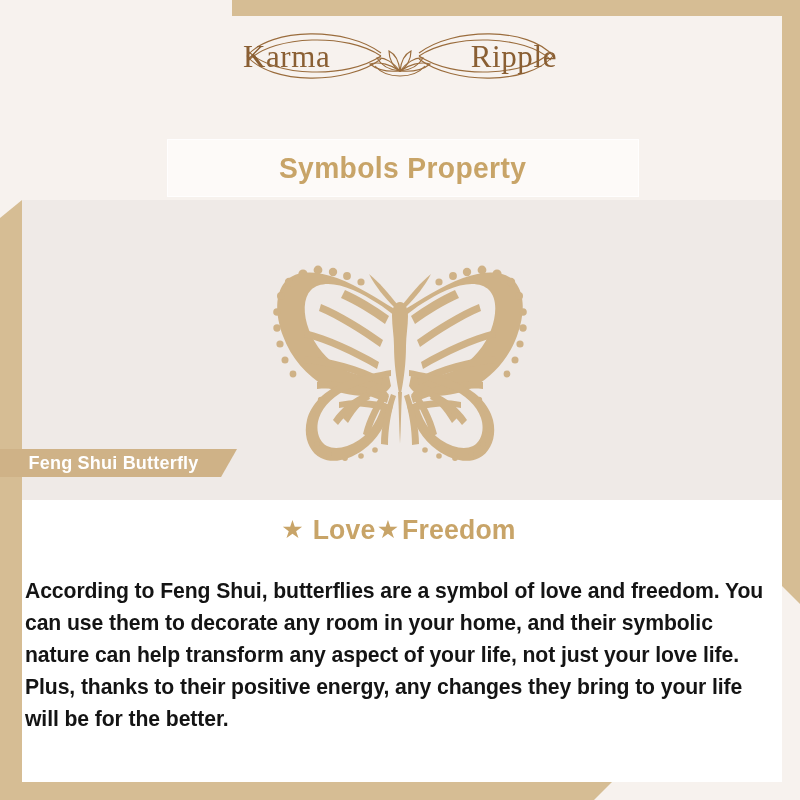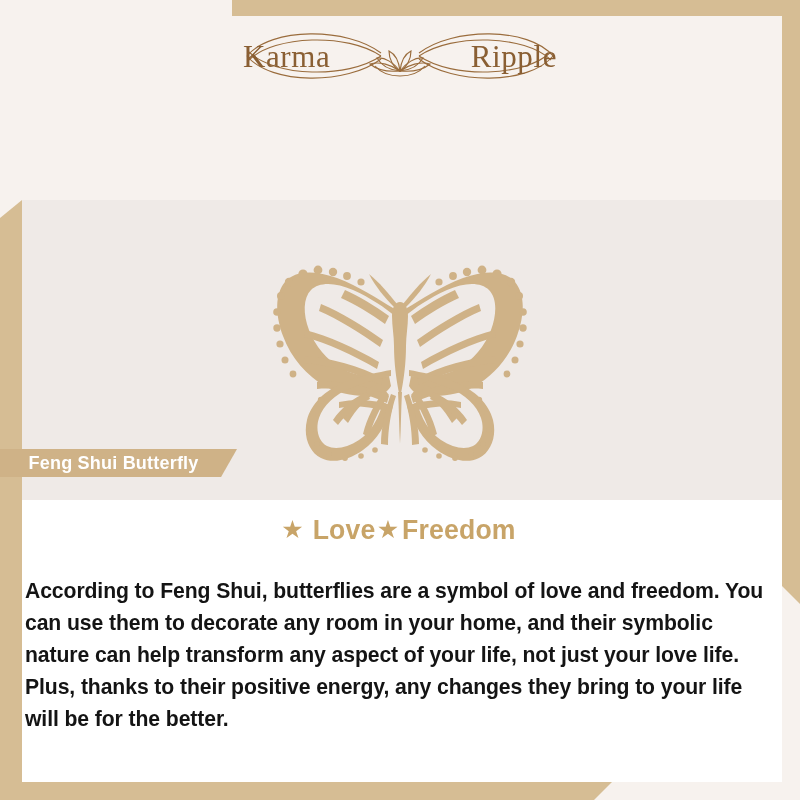--- a/index.html
+++ b/index.html
@@ -238,20 +238,23 @@
         <path d="M165 50 C 176 49, 184 44, 188 37 C 180 36, 171 42, 165 50 Z"></path>
         <path d="M165 50 C 153 51, 142 49, 135 43 C 144 40, 157 44, 165 50 Z"></path>
         <path d="M165 50 C 177 51, 188 49, 195 43 C 186 40, 173 44, 165 50 Z"></path>
         <path d="M140 45 C 146 52, 155 55, 165 55 C 175 55, 184 52, 190 45"></path>
       </g>
       <text class="logo-word" x="8" y="46" text-anchor="start">Karma</text>
       <text class="logo-word" x="322" y="46" text-anchor="end">Ripple</text>
     </svg>
   </div>
 
+  <div class="title-band">
+    <span class="title-band-text">Symbols Property</span>
+  </div>
 
   <div class="art-wrap">
     <svg width="350" height="220" viewBox="0 0 350 220">
       <g fill="#cfb287">
 
         <path d="M175 60 c5 0 8 6 8 14 c0 10 -2 20 -2 30 c0 16 -2 34 -6 52 c-4 -18 -6 -36 -6 -52 c0 -10 -2 -20 -2 -30 c0 -8 3 -14 8 -14 z"></path>
         <path d="M173 150 c1 18 1 36 2 52 c1 -16 1 -34 2 -52 z"></path>
 
         <path d="M172 62 c-8 -10 -18 -22 -28 -30 c6 12 16 24 25 33 z"></path>
         <path d="M178 62 c8 -10 18 -22 28 -30 c-6 12 -16 24 -25 33 z"></path>

